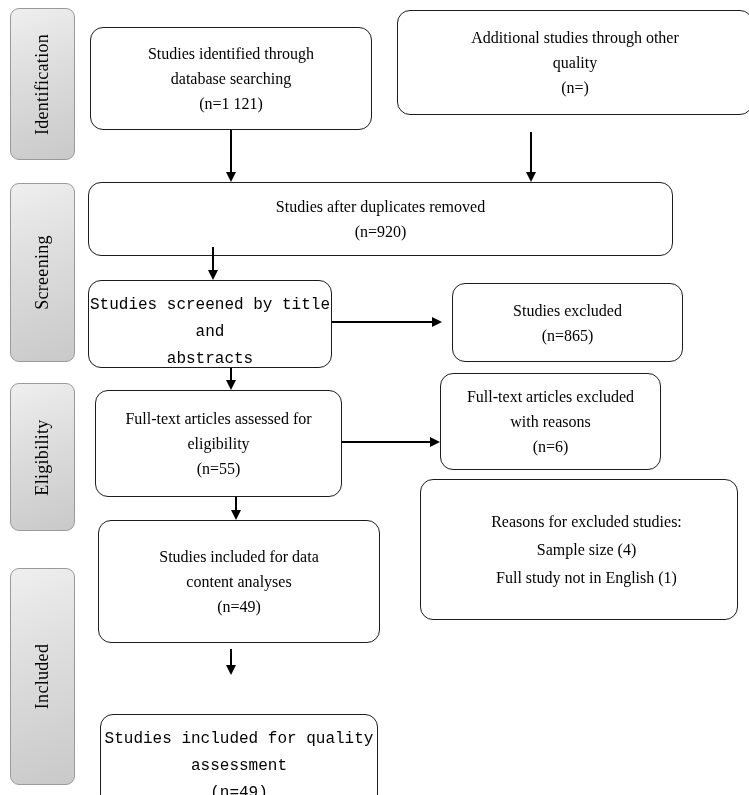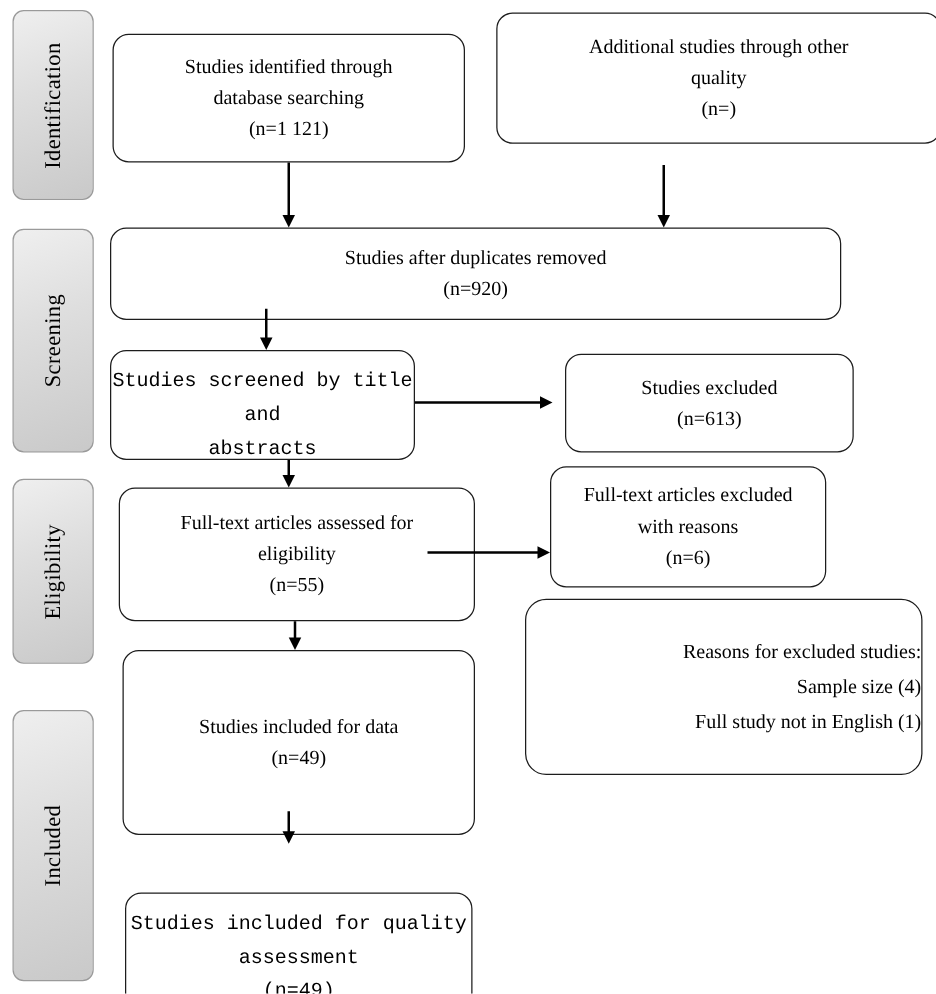--- a/index.html
+++ b/index.html
@@ -44,25 +44,24 @@
     line-height: 25px;
     overflow: hidden;
   }
   .fbox.clip-bottom {
     justify-content: flex-start;
     padding-top: 11px;
     line-height: 27px;
     font-family: Liberation Mono, monospace;
   }
   .fbox.left-align {
-    align-items: flex-end;
+    align-items: center;
     text-align: left;
     padding-left: 15px;
     line-height: 28px;
-    border-radius: 17px;
   }
   
   .vline { position: absolute; width: 1.6px; background: var(--arrow, #000); }
   .hline { position: absolute; height: 1.6px; background: var(--arrow, #000); }
   .head-down {
     position: absolute; width: 0; height: 0;
     border-left: 5px solid transparent;
     border-right: 5px solid transparent;
     border-top: 10px solid var(--arrow, #000);
   }
@@ -107,42 +106,43 @@
     <div>(n=920)</div>
   </div>
 
   <div class="fbox clip-bottom" style="left:88px; top:280px; width:244px; height:88px;">
     <div>Studies screened by title and</div>
     <div>abstracts</div>
     <div>(n=920)</div>
   </div>
   <div class="fbox" style="left:442px; top:283px; width:231px; height:79px;margin-left:10px;">
     <div>Studies excluded</div>
-    <div>(n=613)</div>
+    <div>(n=865)</div>
   </div>
 
-  <div class="fbox" style="left:95px; top:390px; width:285px; height:107px;">
+  <div class="fbox" style="left:95px; top:390px; width:247px; height:107px;">
     <div>Full-text articles assessed for</div>
     <div>eligibility</div>
     <div>(n=55)</div>
   </div>
   <div class="fbox" style="left:440px; top:373px; width:221px; height:97px;">
     <div>Full-text articles excluded</div>
     <div>with reasons</div>
     <div>(n=6)</div>
   </div>
 
   <div class="fbox left-align" style="left:420px; top:479px; width:318px; height:141px;">
     <div>Reasons for excluded studies:</div>
     <div>Sample size (4)</div>
     <div>Full study not in English (1)</div>
   </div>
 
-  <div class="fbox" style="left:98px; top:520px; width:282px; height:148px;justify-content:center;">
+  <div class="fbox" style="left:98px; top:520px; width:282px; height:123px;justify-content:center;">
     <div>Studies included for data</div>
+    <div>content analyses</div>
     <div>(n=49)</div>
   </div>
 
   <div class="fbox clip-bottom" style="left:100px; top:714px; width:278px; height:93px;">
     <div>Studies included for quality</div>
     <div>assessment</div>
     <div>(n=49)</div>
   </div>
 
   <div>

